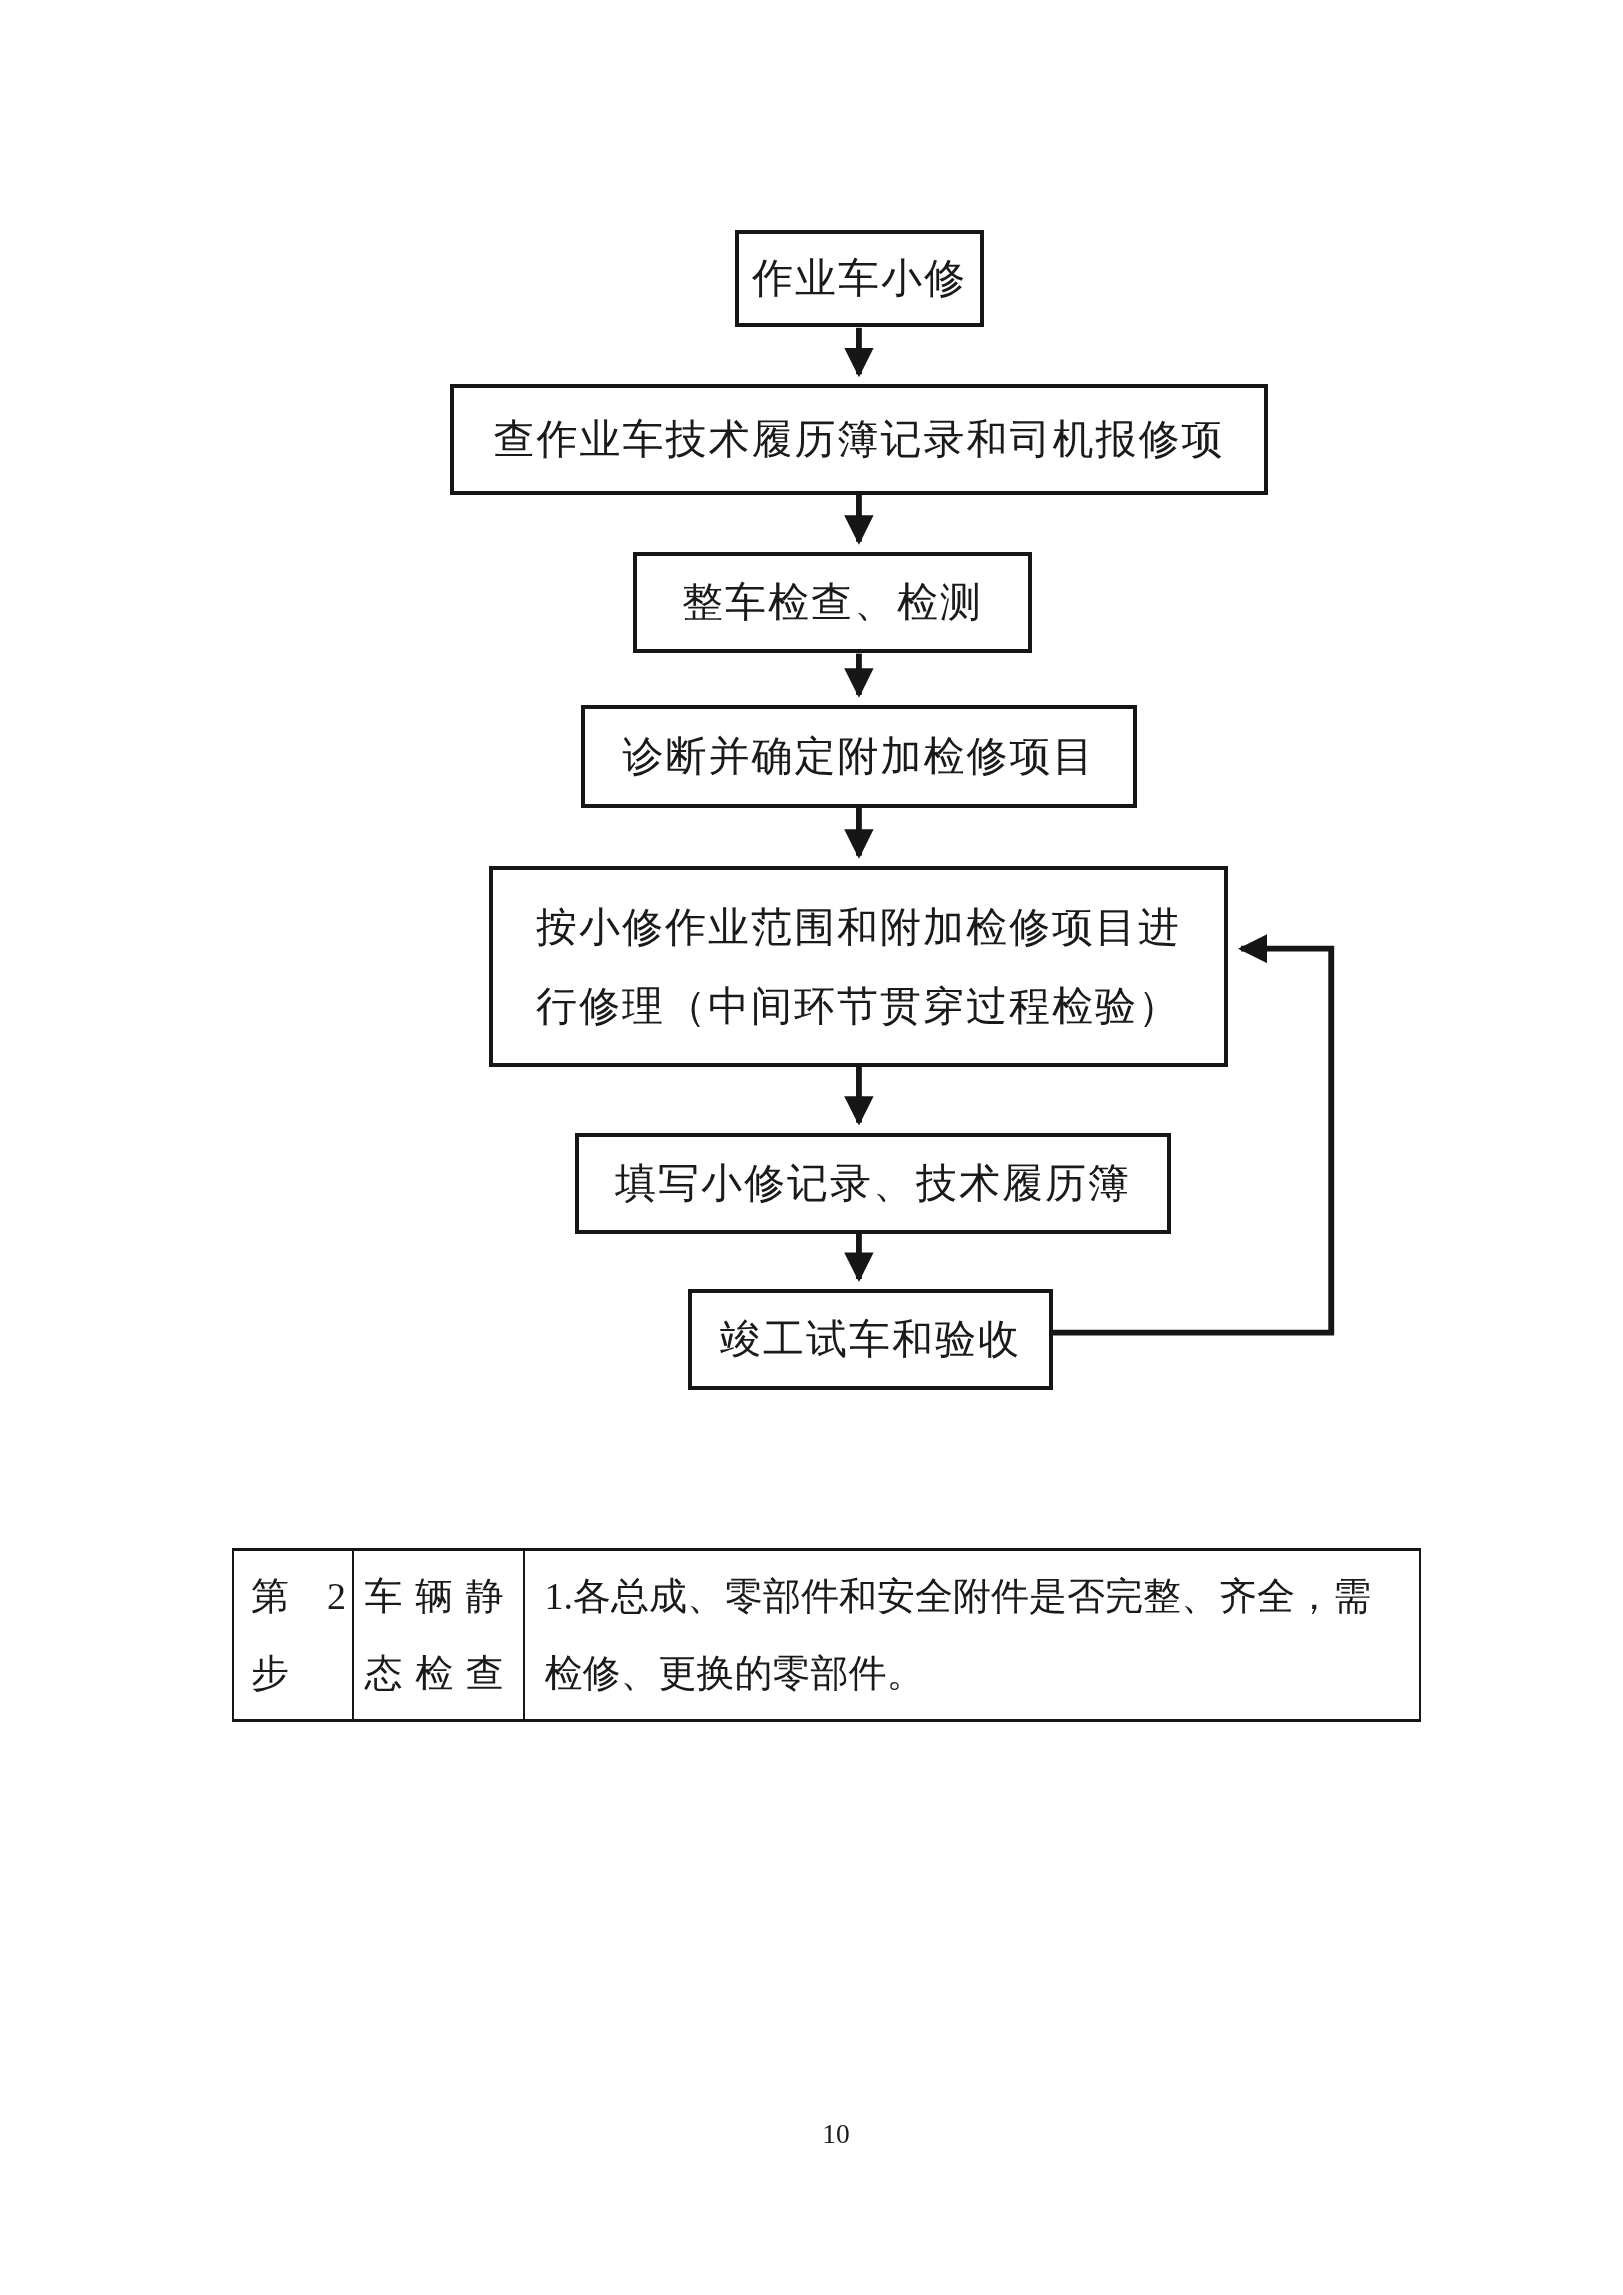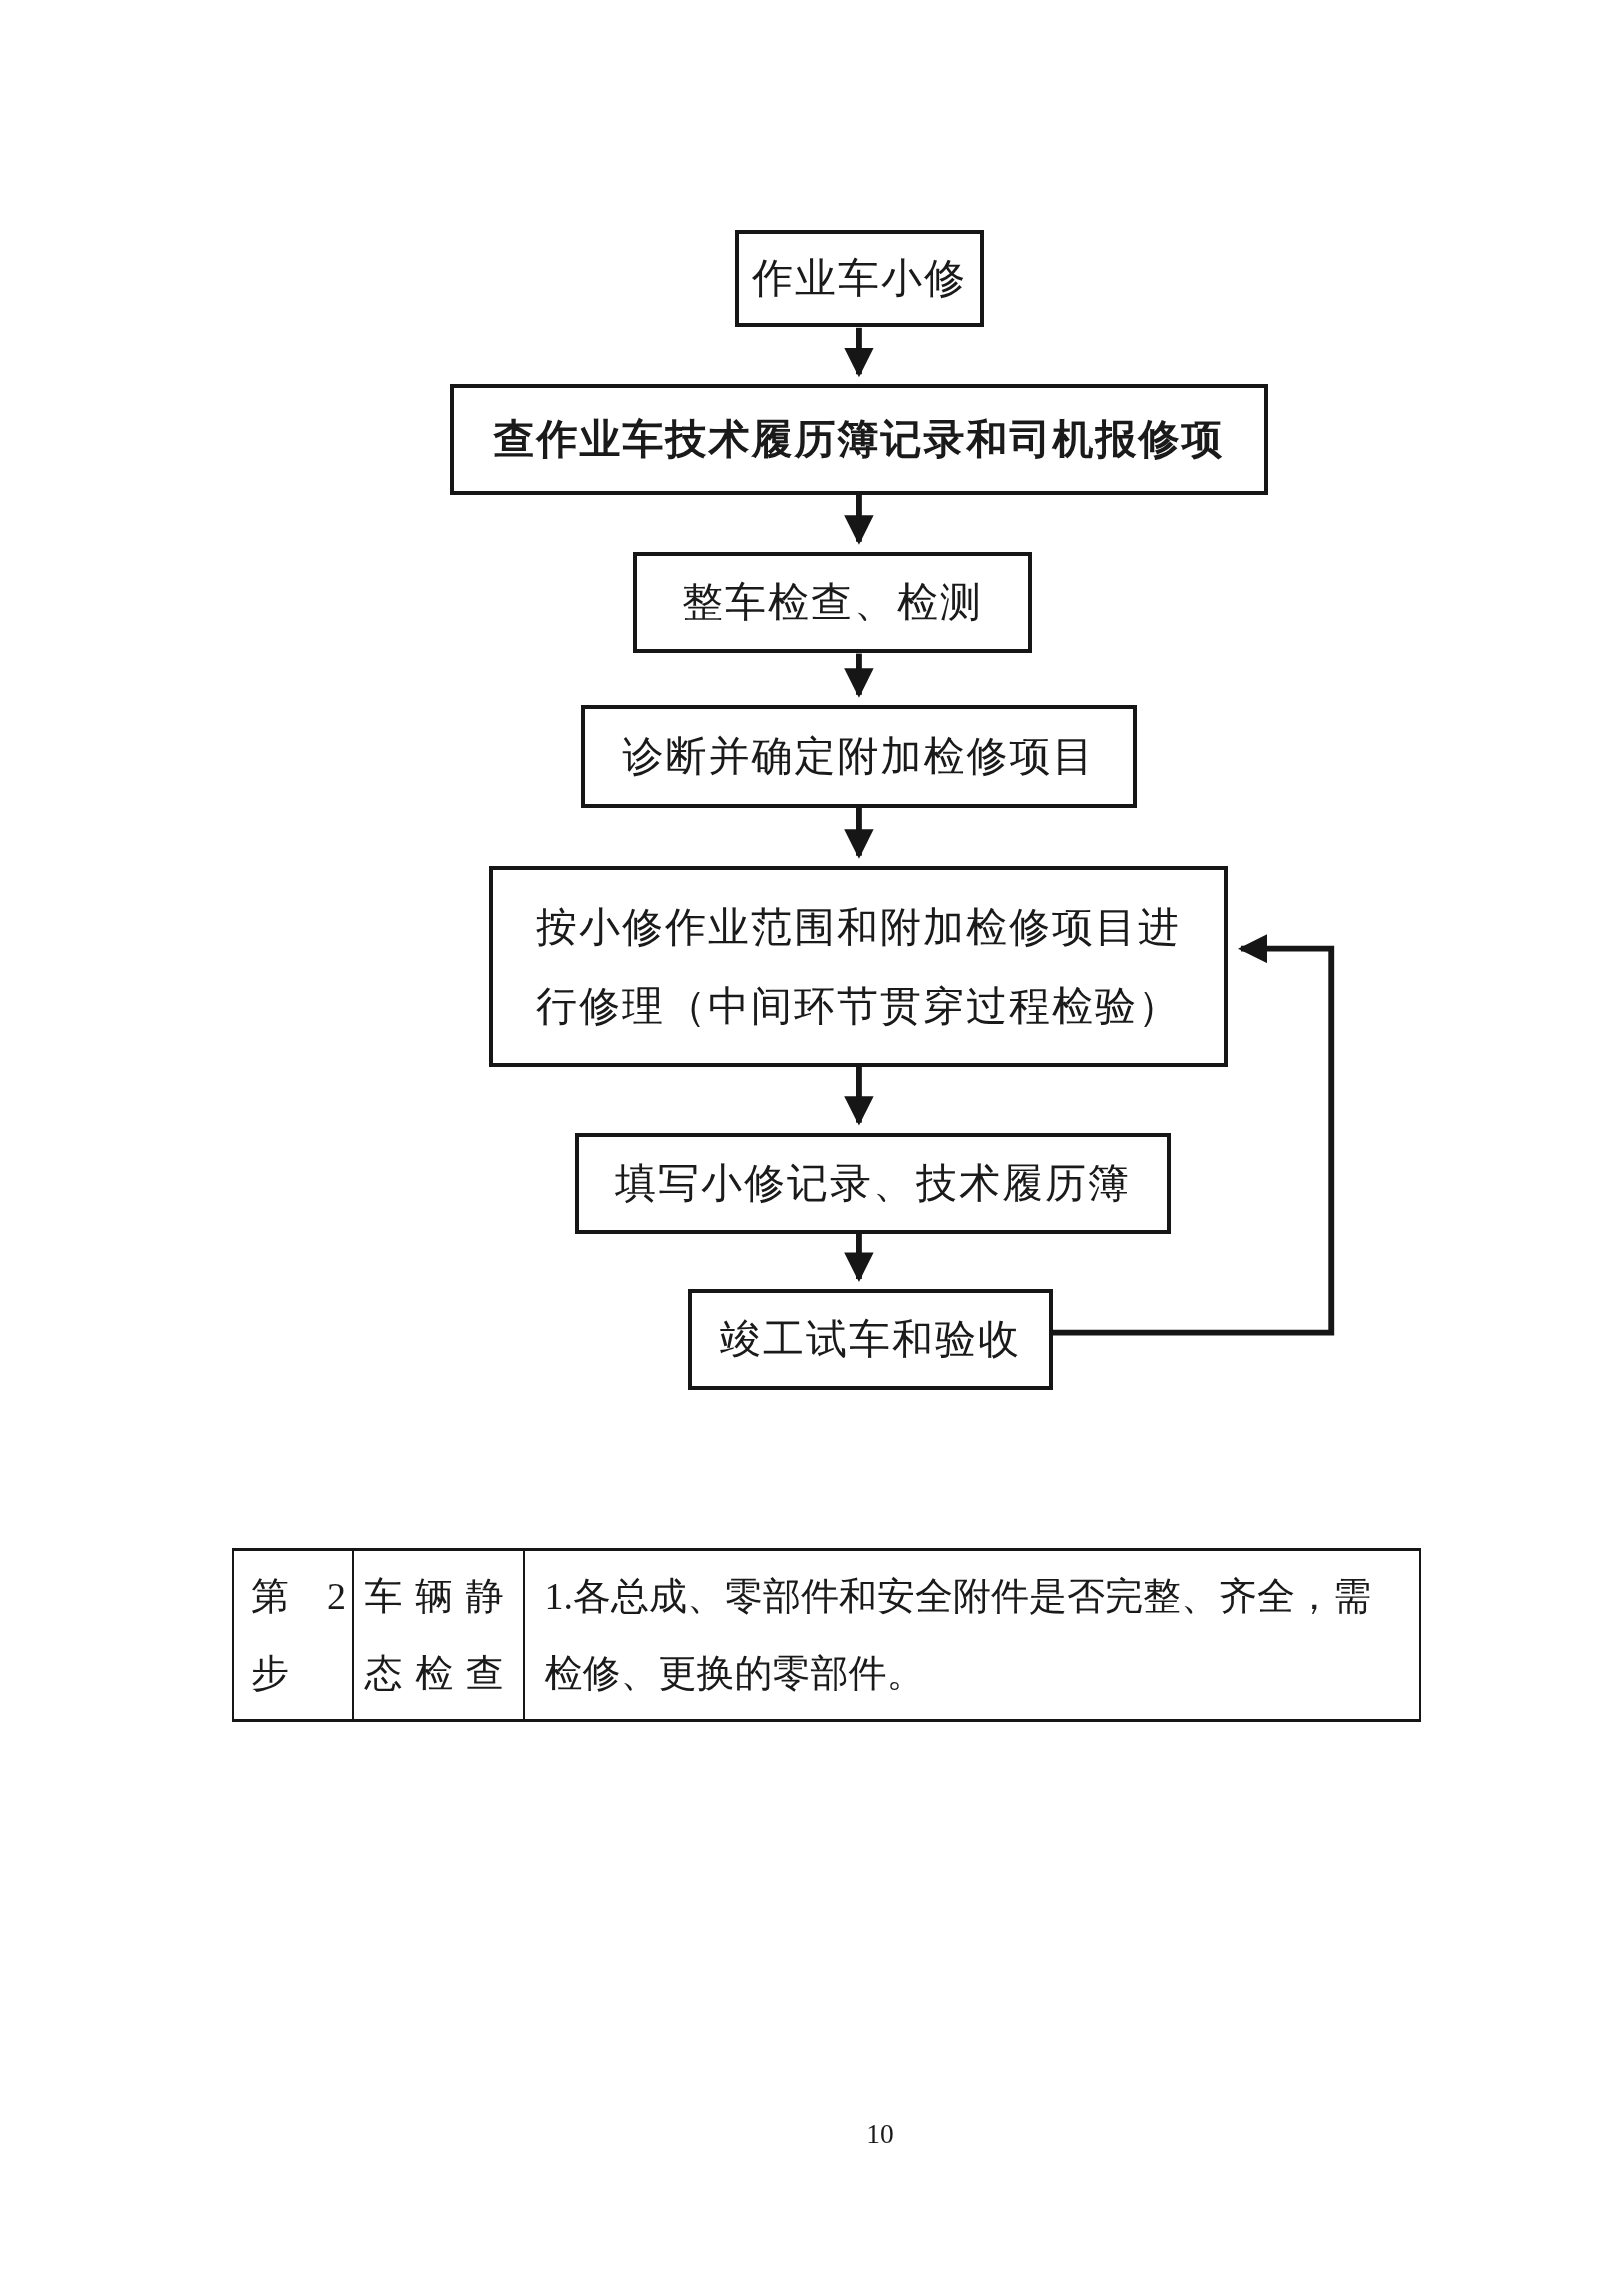--- a/index.html
+++ b/index.html
@@ -70,21 +70,20 @@
   tr.hdr td.c-step { line-height: normal; }
   tr.hdr td.c-item { line-height: 54px; }
   tr.hdr td.c-content { line-height: normal; }
   
   .page-number {
     position: absolute;
     top: 2118px;
     left: 836px;
     transform: translateX(-50%);
     font-size: 27.5px;
-    margin-left: 44px;
   }
 </style>
 </head>
 <body>
 
 <div class="page">
 
   <svg class="fc-svg" width="1623" height="2295" viewBox="0 0 2481 3508">
     <defs>
       <marker id="ah" viewBox="0 0 10 10" refX="9" refY="5" markerWidth="5" markerHeight="5" orient="auto" markerUnits="strokeWidth">
@@ -97,21 +96,21 @@
       <line x1="1313" y1="999" x2="1313" y2="1062" marker-end="url(#ah)"></line>
       <line x1="1313" y1="1235" x2="1313" y2="1308" marker-end="url(#ah)"></line>
       <line x1="1313" y1="1630" x2="1313" y2="1716" marker-end="url(#ah)"></line>
       <line x1="1313" y1="1886" x2="1313" y2="1955" marker-end="url(#ah)"></line>
       <polyline points="1609,2037 2035,2037 2035,1450 1897,1450" marker-end="url(#ah)"></polyline>
     </g>
   </svg>
 
   <div>
     <div class="fc-box" style="left:735px; top:230px;  width:249px;  height:97px;">作业车小修</div>
-    <div class="fc-box" style="left:450px;  top:384px;  width:818px; height:111px;font-weight:bold;">查作业车技术履历簿记录和司机报修项</div>
+    <div class="fc-box" style="left:450px;  top:384px;  width:818px; height:111px;">查作业车技术履历簿记录和司机报修项</div>
     <div class="fc-box" style="left:633px; top:552px;  width:399px;  height:101px;">整车检查、检测</div>
     <div class="fc-box" style="left:581px;  top:705px; width:556px;  height:103px;">诊断并确定附加检修项目</div>
     <div class="fc-box two-line" style="left:489px; top:866px; width:739px; height:201px;">按小修作业范围和附加检修项目进
 行修理（中间环节贯穿过程检验）</div>
     <div class="fc-box" style="left:575px;  top:1133px; width:596px;  height:101px;">填写小修记录、技术履历簿</div>
     <div class="fc-box" style="left:688px; top:1289px; width:365px;  height:101px;">竣工试车和验收</div>
   </div>
 
 
   <table class="proc">

